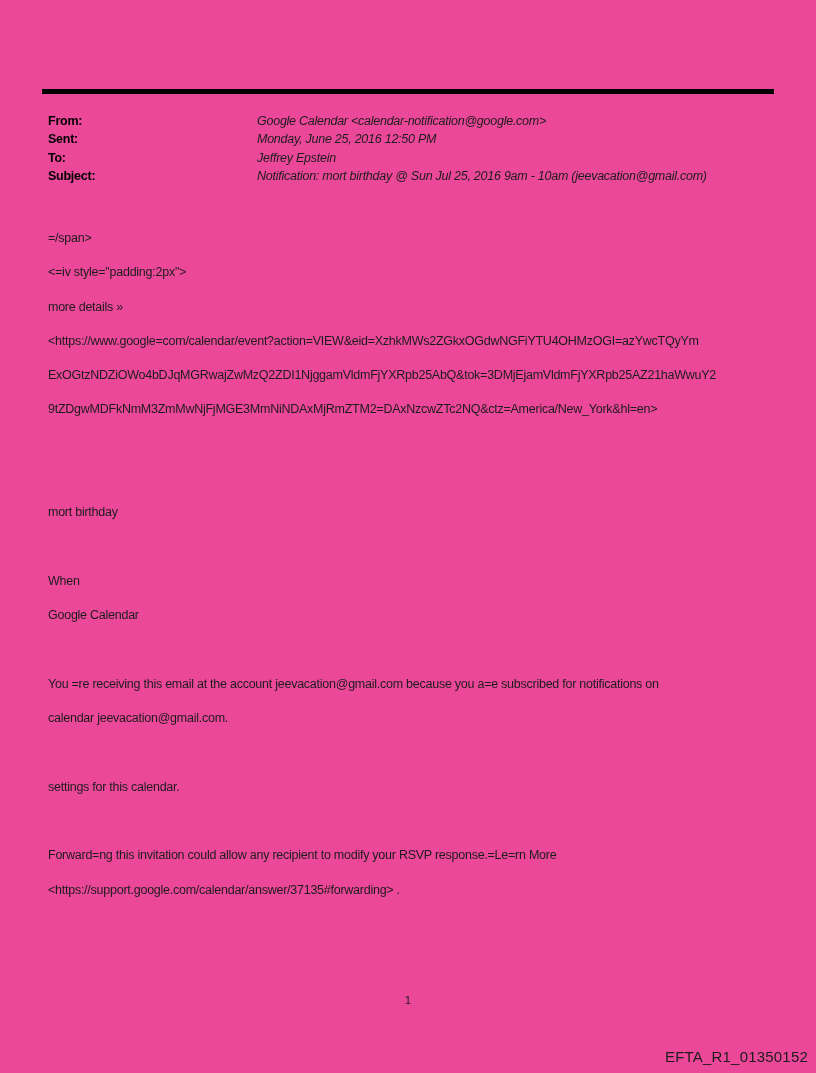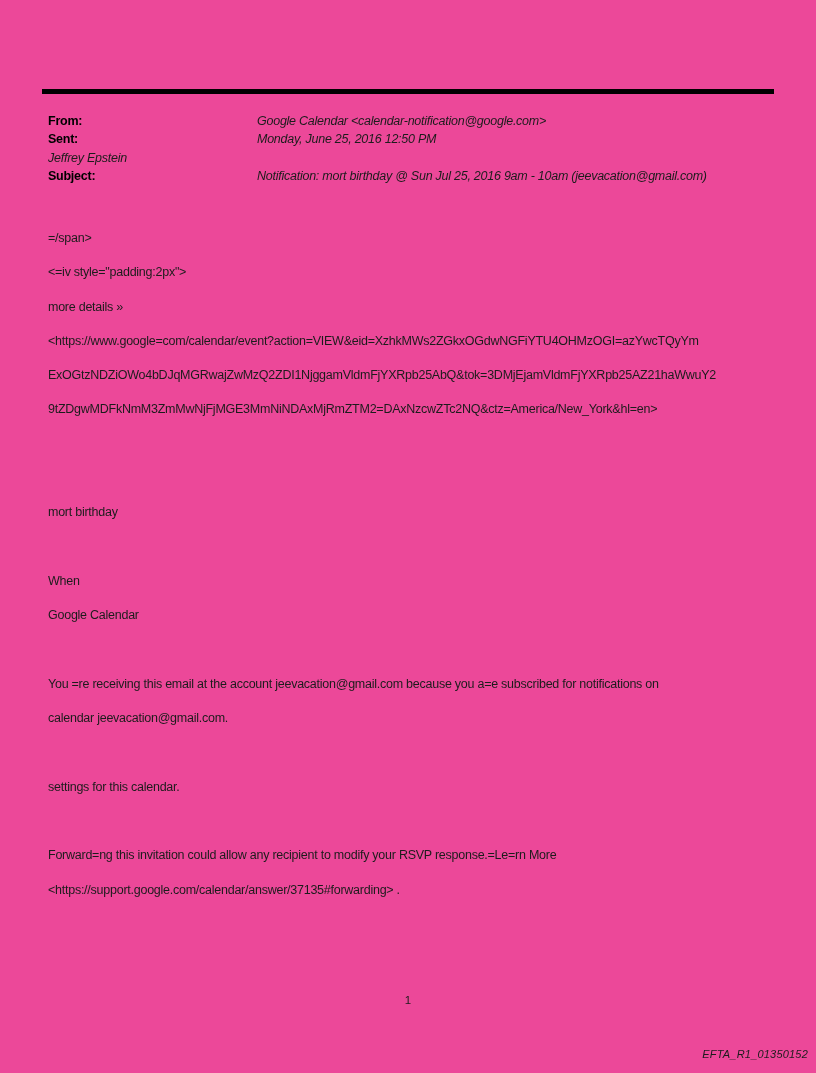--- a/index.html
+++ b/index.html
@@ -68,37 +68,36 @@
     top: 994px;
     width: 816px;
     text-align: center;
     font-size: 11.5px;
     color: #1c1c1c;
   }
   .bates-stamp {
     position: absolute;
     right: 8px;
     top: 1048px;
-    font-size: 11px;
+    font-size: 15px;
     letter-spacing: 0.2px;
     color: #1c1c1c;
-    font-style: italic;
   }
 </style>
 </head>
 <body>
 
 <div class="page">
 
   <div class="top-rule"></div>
 
   <div class="email-headers">
       <div class="header-row"><span class="header-label">From:</span><span class="header-value">Google Calendar &lt;calendar-notification@google.com&gt;</span></div>
       <div class="header-row"><span class="header-label">Sent:</span><span class="header-value">Monday, June 25, 2016 12:50 PM</span></div>
-      <div class="header-row"><span class="header-value">Jeffrey Epstein</span></div>
+      <div class="header-row"><span class="header-label">To:</span><span class="header-value">Jeffrey Epstein</span></div>
       <div class="header-row"><span class="header-label">Subject:</span><span class="header-value">Notification: mort birthday @ Sun Jul 25, 2016 9am - 10am (jeevacation@gmail.com)</span></div>
     </div>
 
   <div class="email-body">
       <div class="body-line">=/span&gt;</div>
       <div class="body-line">&lt;=iv style="padding:2px"&gt;</div>
       <div class="body-line">more details »</div>
       <div class="body-line">&lt;https://www.google=com/calendar/event?action=VIEW&amp;eid=XzhkMWs2ZGkxOGdwNGFiYTU4OHMzOGI=azYwcTQyYm</div>
       <div class="body-line">ExOGtzNDZiOWo4bDJqMGRwajZwMzQ2ZDI1NjggamVldmFjYXRpb25AbQ&amp;tok=3DMjEjamVldmFjYXRpb25AZ21haWwuY2</div>
       <div class="body-line">9tZDgwMDFkNmM3ZmMwNjFjMGE3MmNiNDAxMjRmZTM2=DAxNzcwZTc2NQ&amp;ctz=America/New_York&amp;hl=en&gt;</div>

